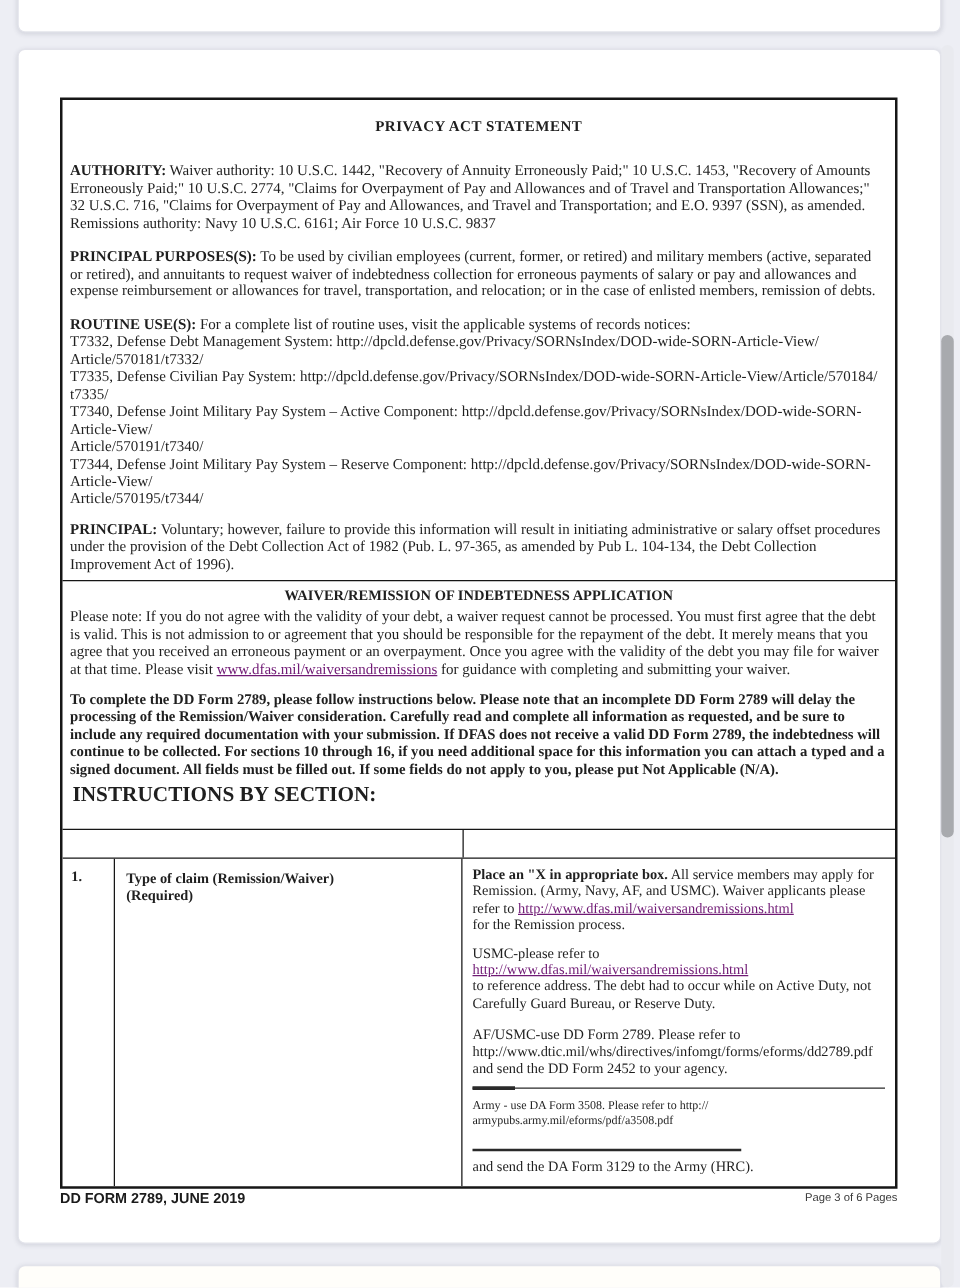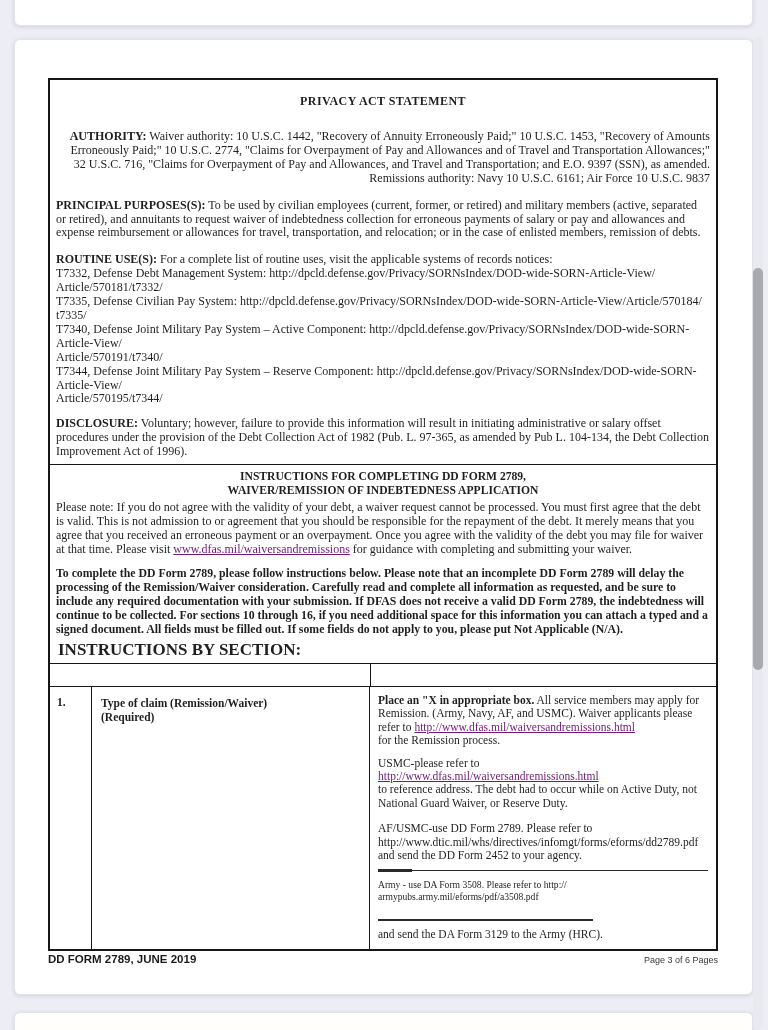--- a/index.html
+++ b/index.html
@@ -33,21 +33,21 @@
   .sec{box-sizing:border-box;padding:0 6px;overflow:hidden;}
   .sec-privacy{height:385px;border-bottom:1px solid #161616;}
   .sec-instr{height:199px;border-bottom:1px solid #161616;}
   .sec-table{height:285px;display:flex;flex-direction:column;padding:0;}
 
   .doc-title{
     margin:14px 0 0 0;text-align:center;
     font-size:12px;font-weight:bold;letter-spacing:.4px;line-height:14px;
   }
   .para{margin:0;}
-  .mt-a{margin-top:22px;text-align:right;} .mt-b{margin-top:13px;} .mt-c{margin-top:13px;} .mt-d{margin-top:11px;}
+  .mt-a{margin-top:22px;} .mt-b{margin-top:13px;} .mt-c{margin-top:13px;} .mt-d{margin-top:11px;}
   .lbl{font-weight:bold;}
   .prewrap{white-space:pre-line;}
 
   .instr-title{margin:5px 0 0 0;text-align:center;font-size:11.6px;font-weight:bold;line-height:14px;}
   .note-para{margin:3px 0 0 0;}
   .bold-para{margin:9px 0 0 0;font-weight:bold;font-size:11.8px;line-height:14px;}
   .by-section{margin:7px 0 0 2px;font-weight:bold;font-size:17px;}
 
   .link{text-decoration:underline;color:#701a75;cursor:pointer;}
 
@@ -64,21 +64,21 @@
   .p-army{margin-top:5px;font-size:9.6px;line-height:12px;}
   .p-hrc{margin-top:7px;}
   .block{display:block;}
   .sep1{margin-top:8px;border-top:1px solid #2a2a2a;position:relative;height:3px;}
   .sep1 .dash{position:absolute;left:0;top:-2px;width:34px;height:3px;background:#2a2a2a;}
   .sep2{margin-top:16px;width:215px;border-top:2px solid #2a2a2a;height:0;}
 
   
   .form-footer{
     position:absolute;left:33px;top:913px;width:670px;
-    display:flex;justify-content:space-between;align-items:flex-end;
+    display:flex;justify-content:space-between;align-items:flex-start;
     font-family:"Liberation Sans","DejaVu Sans",sans-serif;
   }
   .footer-id{font-weight:bold;font-size:11.5px;color:#1b1b1b;}
   .footer-page{font-size:9px;color:#3a3a3a;}
 </style>
 </head>
 <body>
 
 <div class="viewport">
 
@@ -97,47 +97,46 @@
 T7332, Defense Debt Management System: http://dpcld.defense.gov/Privacy/SORNsIndex/DOD-wide-SORN-Article-View/
 Article/570181/t7332/
 T7335, Defense Civilian Pay System: http://dpcld.defense.gov/Privacy/SORNsIndex/DOD-wide-SORN-Article-View/Article/570184/
 t7335/
 T7340, Defense Joint Military Pay System – Active Component: http://dpcld.defense.gov/Privacy/SORNsIndex/DOD-wide-SORN-
 Article-View/
 Article/570191/t7340/
 T7344, Defense Joint Military Pay System – Reserve Component: http://dpcld.defense.gov/Privacy/SORNsIndex/DOD-wide-SORN-
 Article-View/
 Article/570195/t7344/</span></p>
-        <p class="para mt-d"><span class="lbl">DISCLOSURE:</span><span class="prewrap"> Voluntary; however, failure to provide this information will result in initiating administrative or salary offset procedures under the provision of the Debt Collection Act of 1982 (Pub. L. 97-365, as amended by Pub L. 104-134, the Debt Collection Improvement Act of 1996).</span></p>
+        <p class="para mt-d"><span class="lbl">PRINCIPAL:</span><span class="prewrap"> Voluntary; however, failure to provide this information will result in initiating administrative or salary offset procedures under the provision of the Debt Collection Act of 1982 (Pub. L. 97-365, as amended by Pub L. 104-134, the Debt Collection Improvement Act of 1996).</span></p>
       </section>
 
       <section class="sec sec-instr">
         <h2 class="instr-title">
-            <span class="block">INSTRUCTIONS FOR COMPLETING DD FORM 2789,</span>
             <span class="block">WAIVER/REMISSION OF INDEBTEDNESS APPLICATION</span>
           </h2>
         <p class="para note-para"><span>Please note:  If you do not agree with the validity of your debt, a waiver request cannot be processed.  You must first agree that the debt is valid.  This is not admission to or agreement that you should be responsible for the repayment of the debt.  It merely means that you agree that you received an erroneous payment or an overpayment.  Once you agree with the validity of the debt you may file for waiver at that time.  Please visit </span><span class="link">www.dfas.mil/waiversandremissions</span><span> for guidance with completing and submitting your waiver.</span></p>
         <p class="para bold-para">To complete the DD Form 2789, please follow instructions below.  Please note that an incomplete DD Form 2789 will delay the processing of the Remission/Waiver consideration.  Carefully read and complete all information as requested, and be sure to include any required documentation with your submission.  If DFAS does not receive a valid DD Form 2789, the indebtedness will continue to be collected.  For sections 10 through 16, if you need additional space for this information you can attach a typed and a signed document.  All fields must be filled out.  If some fields do not apply to you, please put Not Applicable (N/A).</p>
         <p class="para by-section">INSTRUCTIONS BY SECTION:</p>
       </section>
 
       <section class="sec sec-table">
         <div class="t-empty-row">
           <div class="vline"></div>
         </div>
         <div class="t-main-row">
           <div class="col col-num">1.</div>
           <div class="col col-label prewrap">Type of claim (Remission/Waiver)
 (Required)</div>
           <div class="col col-instr">
             <p class="cell-p p1"><span class="lbl">Place an "X in appropriate box.</span><span> All service members may apply for Remission.  (Army, Navy, AF, and USMC).  Waiver applicants please refer to </span><span class="link">http://www.dfas.mil/waiversandremissions.html</span><span class="block">for the Remission process.</span></p>
             <p class="cell-p p2">
                 <span class="block">USMC-please refer to</span>
                 <span class="link block">http://www.dfas.mil/waiversandremissions.html</span>
-                <span class="block prewrap">to reference address.  The debt had to occur while on Active Duty, not National Guard Waiver, or Reserve Duty.</span>
+                <span class="block prewrap">to reference address.  The debt had to occur while on Active Duty, not Carefully Guard Bureau, or Reserve Duty.</span>
               </p>
             <p class="cell-p p3 prewrap">AF/USMC-use DD Form 2789. Please refer to
 http://www.dtic.mil/whs/directives/infomgt/forms/eforms/dd2789.pdf
 and send the DD Form 2452 to your agency.</p>
             <div class="sep1">
                 <span class="dash"></span>
               </div>
             <p class="cell-p p-army prewrap">Army - use DA Form 3508.  Please refer to http://
 armypubs.army.mil/eforms/pdf/a3508.pdf</p>
             <div class="sep2"></div>

